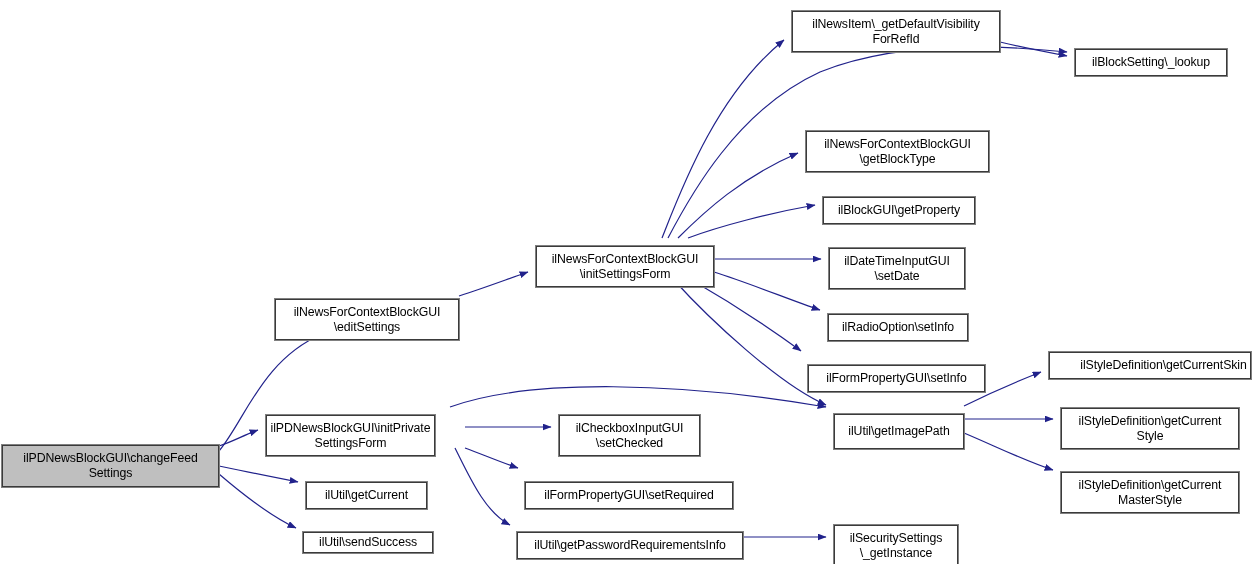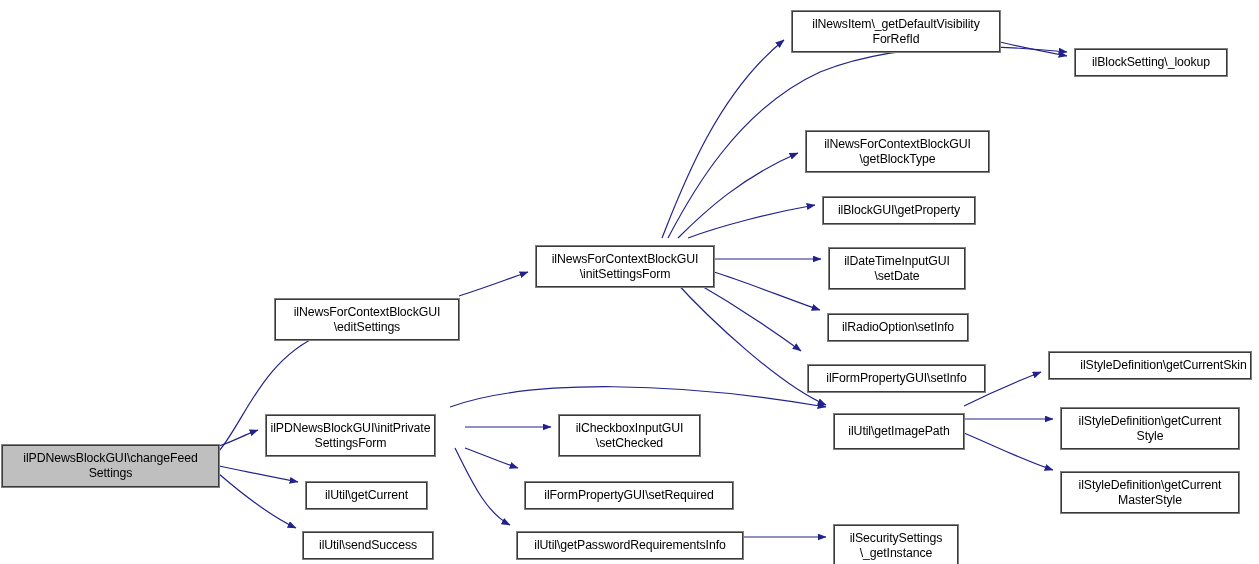--- a/index.html
+++ b/index.html
@@ -87,21 +87,21 @@
       </g>
   </svg>
   <div id="node-layer">
       <div class="node highlight" style="left: 2px; top: 437px; width: 217px; height: 42px;"><span class="node-label">ilPDNewsBlockGUI\changeFeed
 Settings</span></div>
       <div class="node" style="left: 275px; top: 291px; width: 184px; height: 41px;"><span class="node-label">ilNewsForContextBlockGUI
 \editSettings</span></div>
       <div class="node" style="left: 266px; top: 407px; width: 169px; height: 41px;"><span class="node-label">ilPDNewsBlockGUI\initPrivate
 SettingsForm</span></div>
       <div class="node" style="left: 306px; top: 474px; width: 121px; height: 27px;"><span class="node-label">ilUtil\getCurrent</span></div>
-      <div class="node" style="left: 303px; top: 524px; width: 130px; height: 27px;"><span class="node-label">ilUtil\sendSuccess</span></div>
+      <div class="node" style="left: 303px; top: 524px; width: 130px; height: 21px;"><span class="node-label">ilUtil\sendSuccess</span></div>
       <div class="node" style="left: 536px; top: 238px; width: 178px; height: 41px;"><span class="node-label">ilNewsForContextBlockGUI
 \initSettingsForm</span></div>
       <div class="node" style="left: 559px; top: 407px; width: 141px; height: 41px;"><span class="node-label">ilCheckboxInputGUI
 \setChecked</span></div>
       <div class="node" style="left: 525px; top: 474px; width: 208px; height: 27px;"><span class="node-label">ilFormPropertyGUI\setRequired</span></div>
       <div class="node" style="left: 517px; top: 524px; width: 226px; height: 27px;"><span class="node-label">ilUtil\getPasswordRequirementsInfo</span></div>
       <div class="node" style="left: 792px; top: 3px; width: 208px; height: 41px;"><span class="node-label">ilNewsItem\_getDefaultVisibility
 ForRefId</span></div>
       <div class="node" style="left: 806px; top: 123px; width: 183px; height: 41px;"><span class="node-label">ilNewsForContextBlockGUI
 \getBlockType</span></div>

